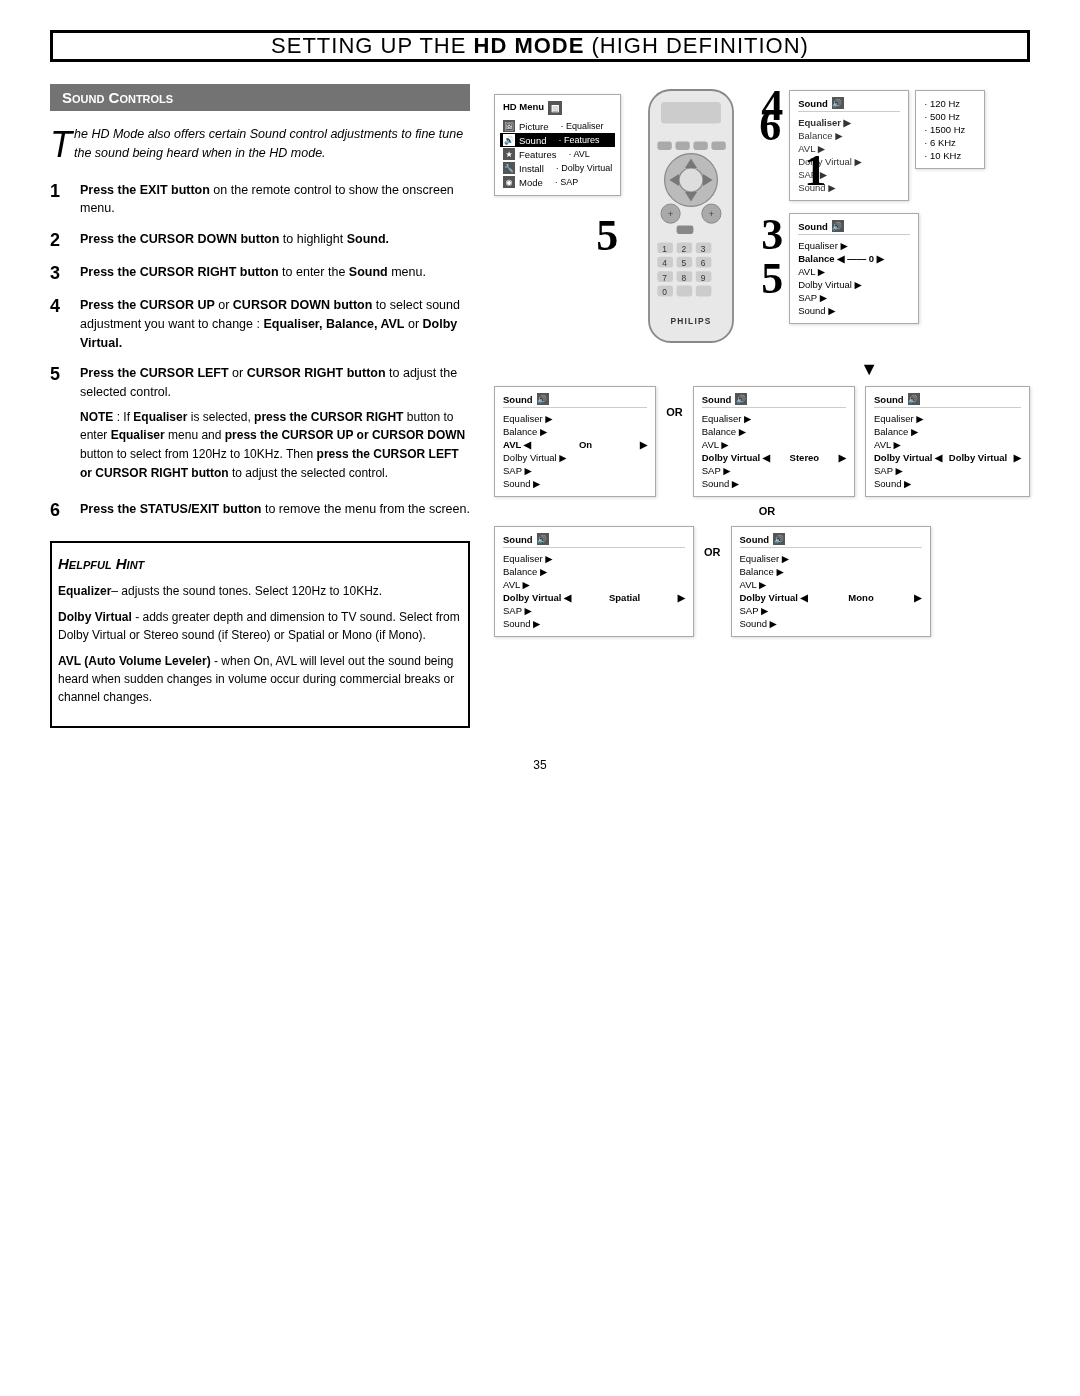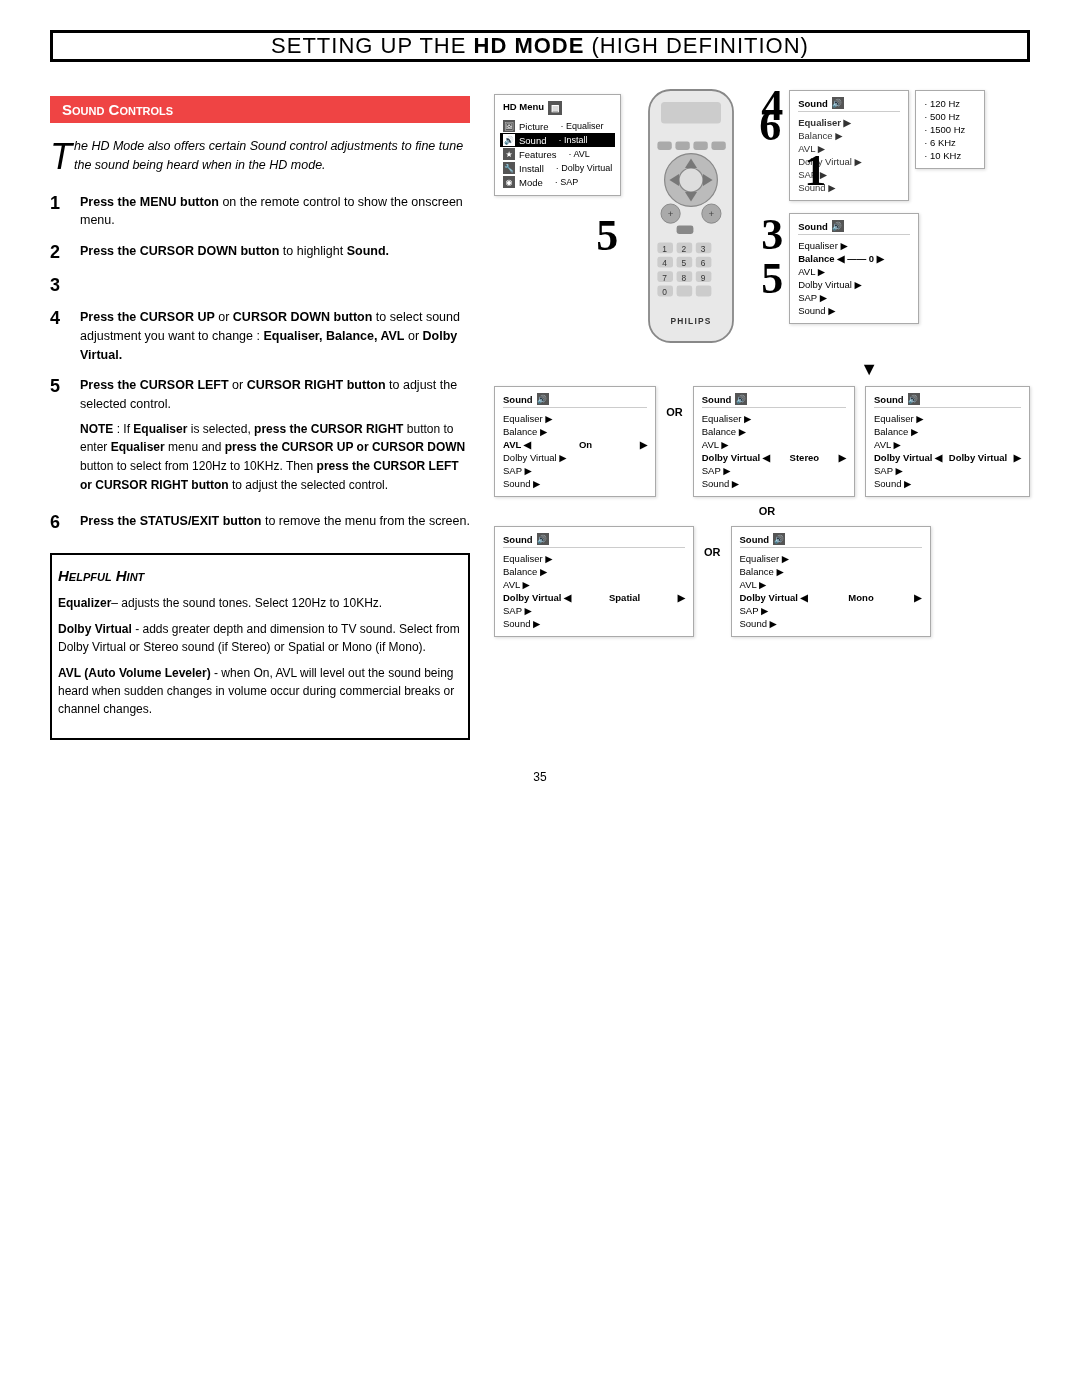--- a/index.html
+++ b/index.html
@@ -30,29 +30,28 @@
     }
     .left-col {
       flex: 0 0 420px;
       max-width: 420px;
     }
     .right-col {
       flex: 1;
     }
 
     .section-header {
-      background: #ef4444;
+      background: #737373;
       color: #fff;
       font-size: 14px;
       font-weight: bold;
       padding: 5px 12px;
       margin-bottom: 14px;
       display: inline-block;
       width: 100%;
-      margin-top: 12px;
     }
     .section-header .sc-title {
       font-variant: small-caps;
       font-size: 15px;
     }
 
     .intro-text {
       font-style: italic;
       font-size: 12.5px;
       margin-bottom: 18px;
@@ -211,28 +210,29 @@
       <span class="sc-title">Sound Controls</span>
     </div>
 
     <p class="intro-text">
       <span class="drop-cap">T</span><span>he HD Mode also offers certain Sound control adjustments to fine tune the sound being heard when in the HD mode.</span>
     </p>
 
     <ol class="steps-list">
       <li>
         <span class="step-num">1</span>
-        <span class="step-text"><b>Press the MENU button</b> on the remote control to show the onscreen menu.</span>
+        <span class="step-text"><b>Press the EXIT button</b> on the remote control to show the onscreen menu.</span>
       </li>
       <li>
         <span class="step-num">2</span>
         <span class="step-text"><b>Press the CURSOR DOWN button</b> to highlight <b>Sound.</b></span>
       </li>
       <li>
         <span class="step-num">3</span>
+        <span class="step-text"><b>Press the CURSOR RIGHT button</b> to enter the <b>Sound</b> menu.</span>
       </li>
       <li>
         <span class="step-num">4</span>
         <span class="step-text"><b>Press the CURSOR UP</b> or <b>CURSOR DOWN button</b> to select sound adjustment you want to change : <b>Equaliser, Balance, AVL</b> or <b>Dolby Virtual.</b></span>
       </li>
       <li>
         <span class="step-num">5</span>
         <span class="step-text">
           <b>Press the CURSOR LEFT</b> or <b>CURSOR RIGHT button</b> to adjust the selected control.
           <div class="note-block">
@@ -266,21 +266,21 @@
           <div class="panel-title">
             HD Menu
             <span style="width:14px;height:14px;background:#555;display:inline-flex;align-items:center;justify-content:center;font-size:9px;color:#fff;">▤</span>
           </div>
           <div class="menu-item">
             <span class="icon-box">🖼</span> Picture
             <span style="margin-left:8px;font-size:9px;text-align:right;">· Equaliser</span>
           </div>
           <div class="menu-item highlighted">
             <span class="icon-box" style="background:#fff;color:#000;">🔊</span> Sound
-            <span style="margin-left:8px;font-size:9px;">· Install</span>
+            <span style="margin-left:8px;font-size:9px;">· Features</span>
           </div>
           <div class="menu-item">
             <span class="icon-box">★</span> Features
             <span style="margin-left:8px;font-size:9px;">· AVL</span>
           </div>
           <div class="menu-item">
             <span class="icon-box">🔧</span> Install
             <span style="margin-left:8px;font-size:9px;">· Dolby Virtual</span>
           </div>
           <div class="menu-item">

